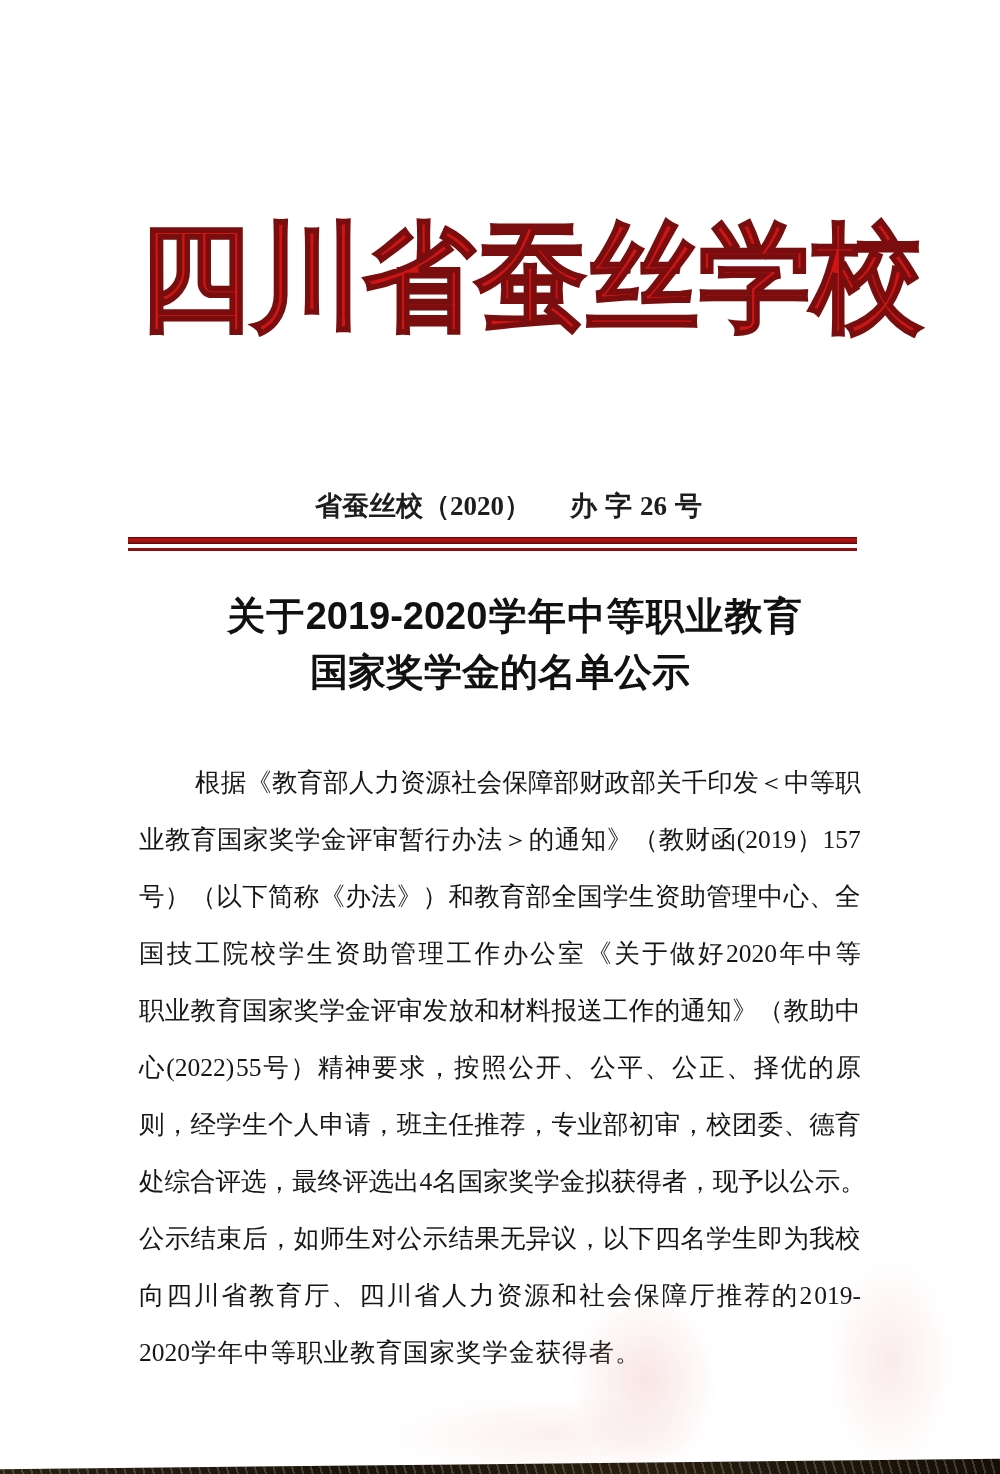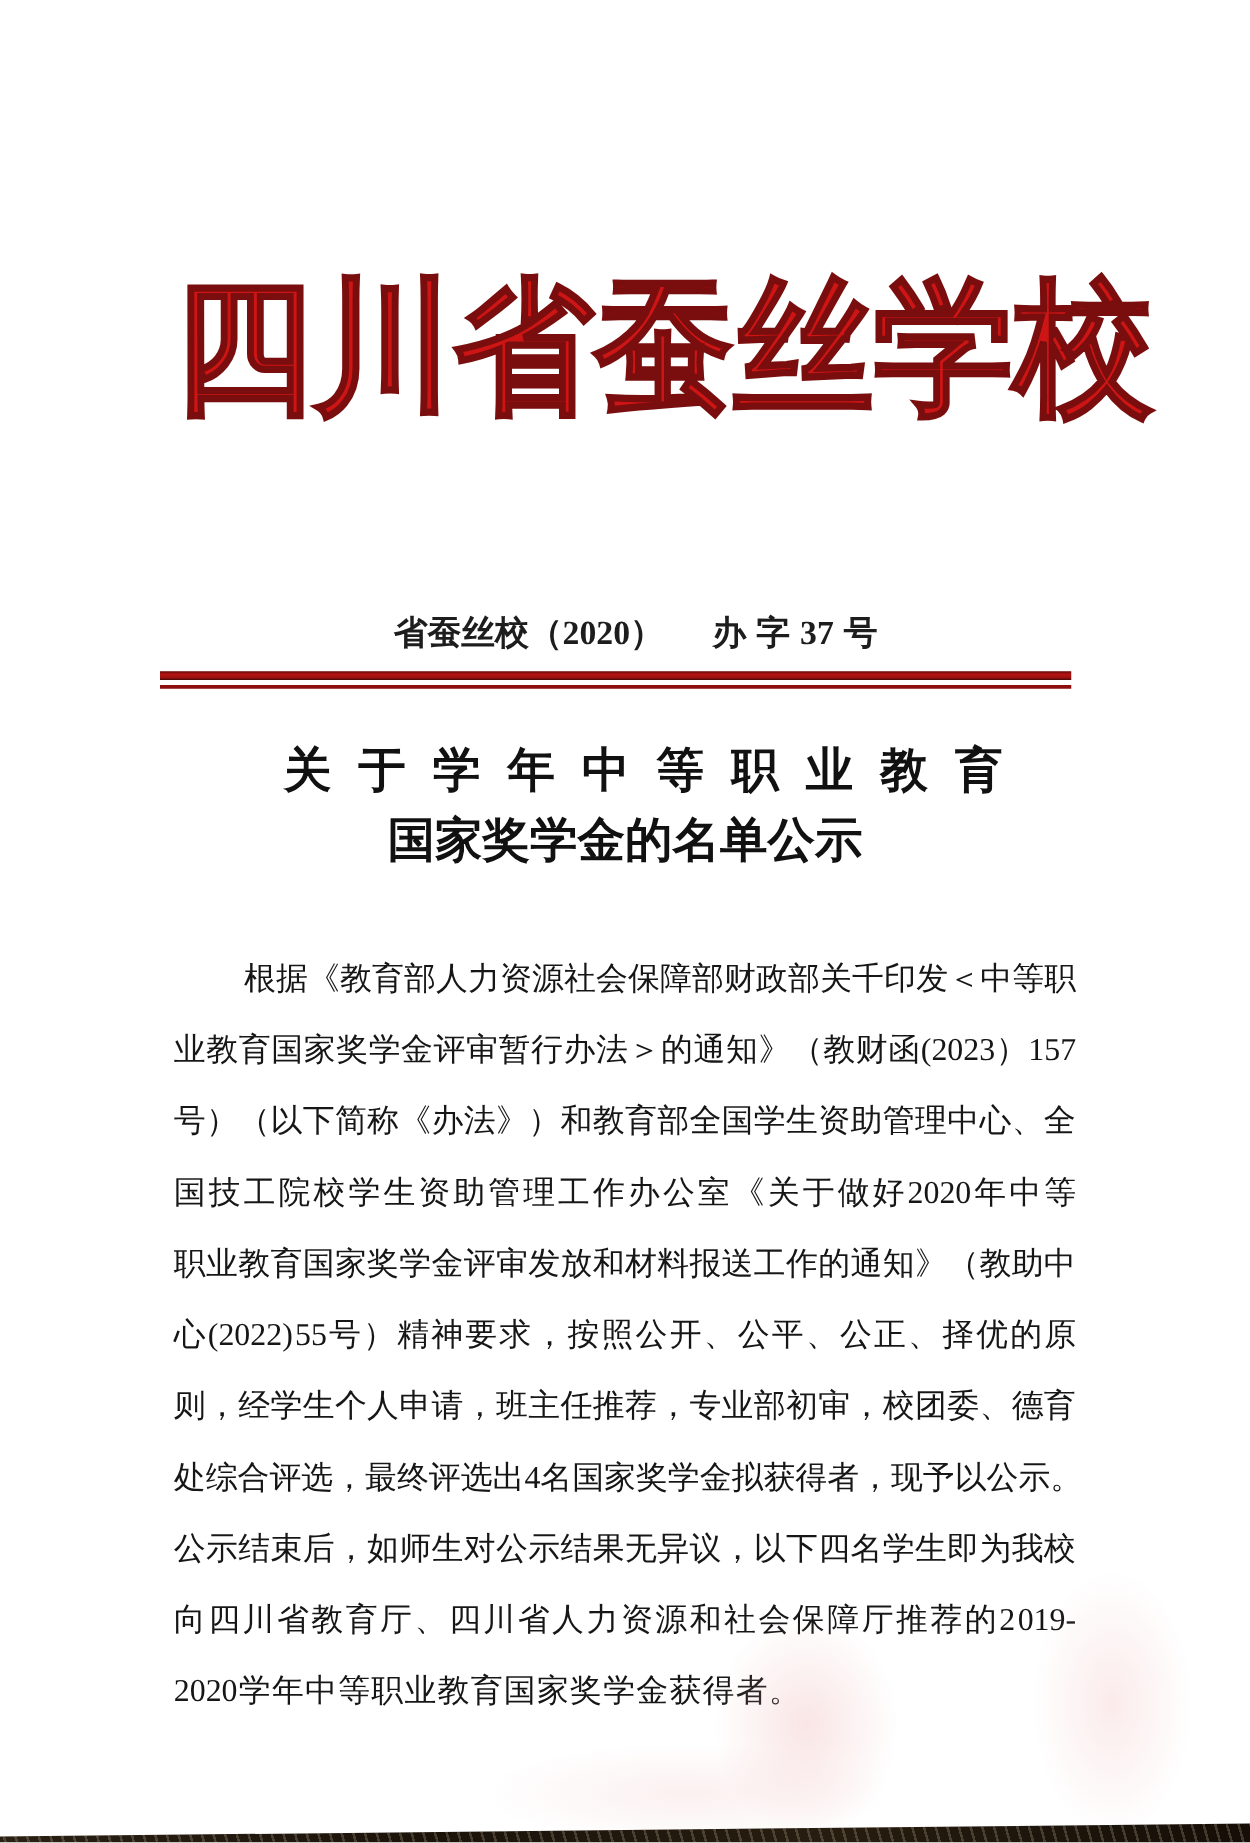--- a/index.html
+++ b/index.html
@@ -159,32 +159,33 @@
       <span>丝</span>
       <span>校</span>
       <span>（</span>
       <span>2020</span>
       <span>）</span>
     </div>
 
   <div class="doc-no token-row">
       <span>办</span>
       <span>字</span>
-      <span>37</span>
+      <span>26</span>
       <span>号</span>
     </div>
 
   <div class="red-rule">
     <div class="rule-thick"></div>
     <div class="rule-thin"></div>
   </div>
 
   <div class="title-l1 token-row">
       <span>关</span>
       <span>于</span>
+      <span>2019-2020</span>
       <span>学</span>
       <span>年</span>
       <span>中</span>
       <span>等</span>
       <span>职</span>
       <span>业</span>
       <span>教</span>
       <span>育</span>
     </div>
 
@@ -247,21 +248,21 @@
         <span>法</span>
         <span>＞</span>
         <span>的</span>
         <span>通</span>
         <span>知</span>
         <span>》</span>
         <span>（</span>
         <span>教</span>
         <span>财</span>
         <span>函</span>
-        <span>(2023</span>
+        <span>(2019</span>
         <span>）</span>
         <span>157</span>
       </div>
       <div class="line">
         <span>号</span>
         <span>）</span>
         <span>（</span>
         <span>以</span>
         <span>下</span>
         <span>简</span>

